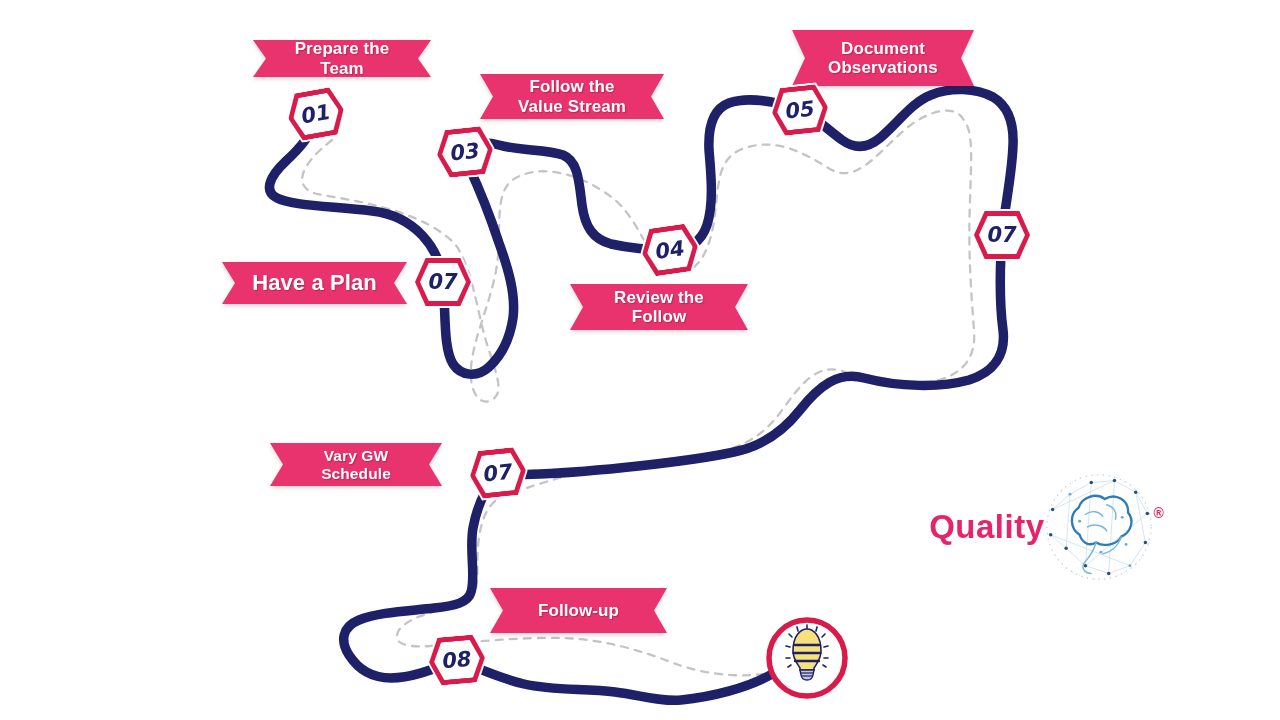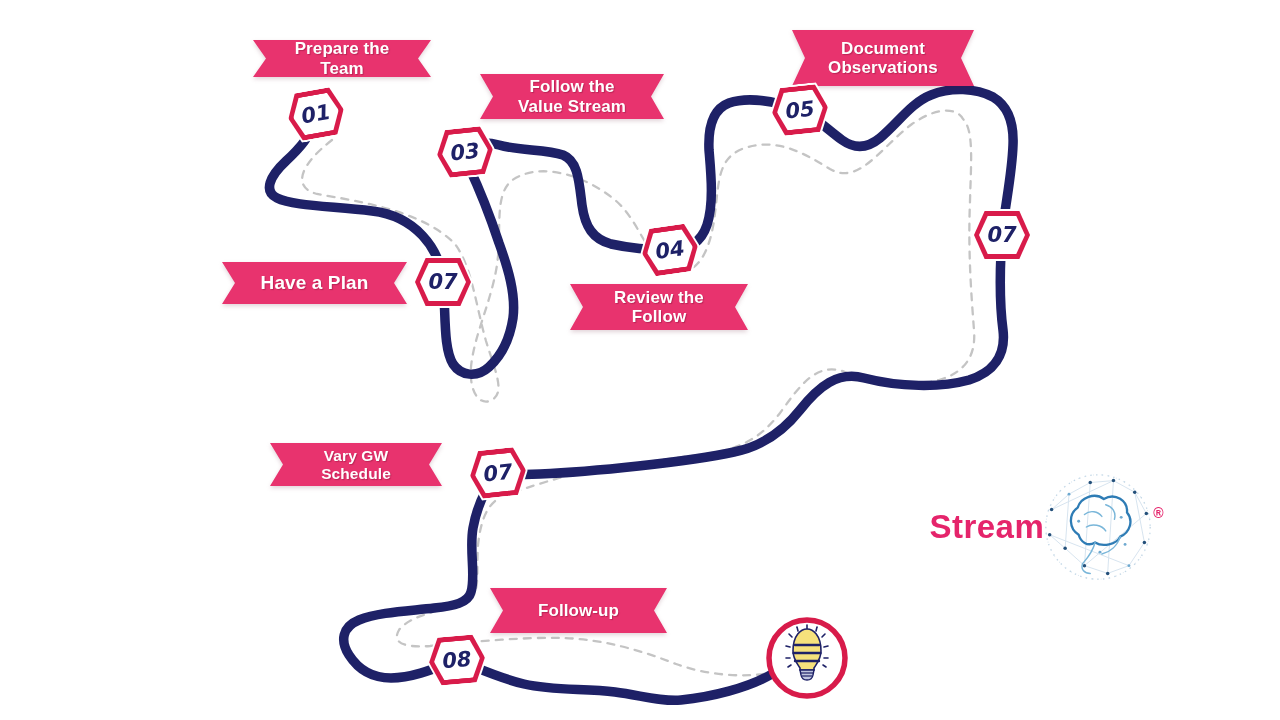--- a/index.html
+++ b/index.html
@@ -22,21 +22,21 @@
   .banner{width:100%;height:100%;background:var(--ribbon-pink);
     clip-path:polygon(0 0,100% 0,calc(100% - 13px) 50%,100% 100%,0 100%,13px 50%);
     display:flex;align-items:center;justify-content:center}
   .banner-label{color:#fff;font-weight:bold;font-size:17px;line-height:1.12;
     text-align:center;white-space:pre-line;letter-spacing:.1px;
     text-shadow:1px 1px 1px rgba(120,15,50,.4);padding:4px 18px}
   .b1{left:253px;top:40px;width:178px;height:37px}
   .b2{left:480px;top:74px;width:184px;height:45px}
   .b3{left:792px;top:30px;width:182px;height:56px}
   .b4{left:222px;top:262px;width:185px;height:42px}
-  .b4 .banner-label{font-size:19px}
+  .b4 .banner-label{font-size:22px}
   .b5{left:766px;top:194px;width:176px;height:40px}
   .b6{left:570px;top:284px;width:178px;height:46px}
   .b7{left:270px;top:443px;width:172px;height:43px}
   .b7 .banner-label{font-size:15.5px}
   .b8{left:490px;top:588px;width:177px;height:45px}
 
   
   .marker{position:absolute;width:60px;height:52px}
   .hex{position:absolute;clip-path:polygon(0 50%,19% 0,81% 0,100% 50%,81% 100%,19% 100%)}
   .hex-outer{inset:0;background:#fff}
@@ -219,21 +219,21 @@
       <line x1="-12" y1="-13" x2="12" y2="-13"></line>
       <line x1="-13.5" y1="-5" x2="13.5" y2="-5"></line>
       <line x1="-12" y1="3" x2="12" y2="3"></line>
     </g>
     <path d="M -7 12 L 7 12 L 6 17 C 5.5 20 4 22 0 22 C -4 22 -5.5 20 -6 17 Z" fill="#BFC6E0" stroke="var(--path-navy)" stroke-width="1.4"></path>
     <line x1="-6" y1="15" x2="6" y2="15" stroke="var(--path-navy)" stroke-width="1.2"></line>
     <line x1="-5" y1="18" x2="5" y2="18" stroke="var(--path-navy)" stroke-width="1.2"></line>
   </svg>
 
   <div class="logo">
-    <span class="logo-text">Stream</span>
+    <span class="logo-text">Quality</span>
     <svg class="logo-sphere" width="116" height="124" viewBox="-60 -62 120 124">
       <circle r="54" fill="none" stroke="#C3D7E6" stroke-width="1.4" stroke-dasharray="1.5 4.5"></circle>
       <circle r="54" fill="none" stroke="#D9E6F0" stroke-width="1" stroke-dasharray="1 7" transform="rotate(18)"></circle>
       <g stroke="#D6E3EE" stroke-width="1" fill="none">
         <path d="M -48 -18 L -30 -34 L -8 -46 L 16 -48 L 38 -36 L 50 -14"></path>
         <path d="M -50 8 L -34 22 L -14 40 L 10 48 L 32 40 L 48 16"></path>
         <path d="M -30 -34 L -34 22 M 16 -48 L 10 48 M 38 -36 L 48 16 M -8 -46 L -14 40"></path>
         <path d="M -48 -18 L 16 -48 M -50 8 L 32 40 M 50 -14 L -14 40"></path>
       </g>
       <g fill="#24507A">

